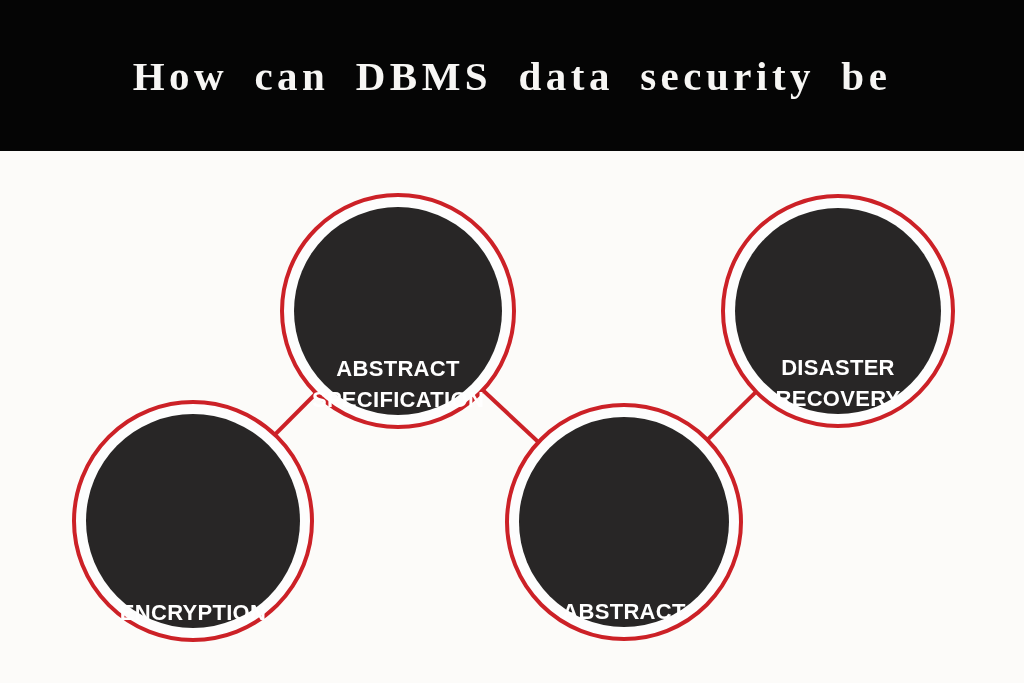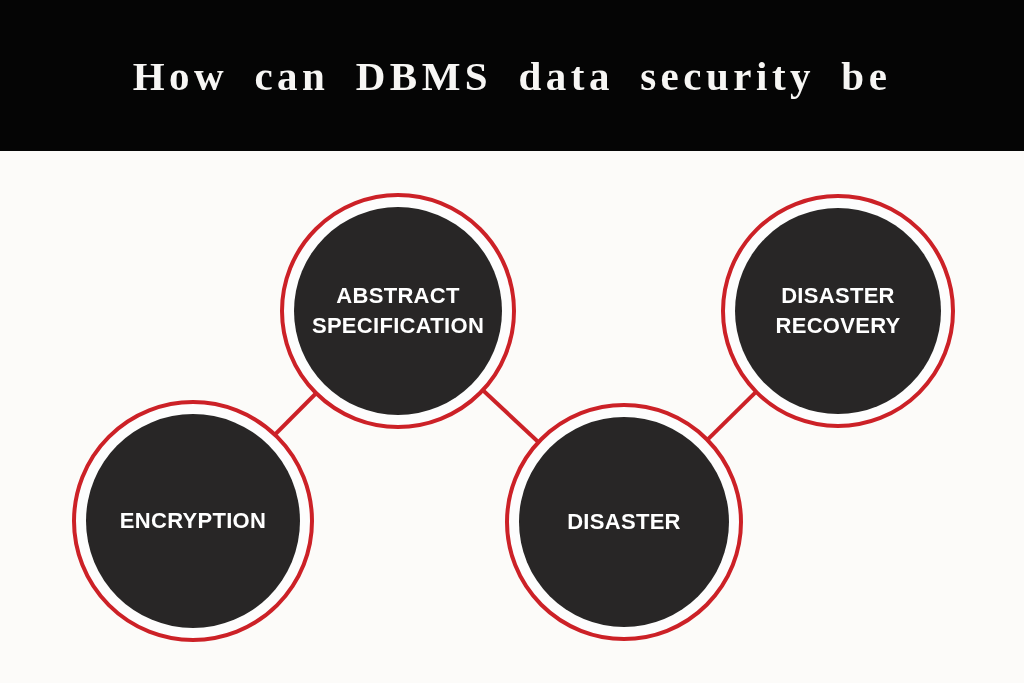--- a/index.html
+++ b/index.html
@@ -57,21 +57,21 @@
     background: #fdfdfd;
     border: 4px solid #cc2127;
     border-radius: 50%;
   }
   .node-disc {
     position: absolute;
     inset: 10px;
     border-radius: 50%;
     background: #282626;
     display: flex;
-    align-items: center;
+    align-items: flex-end;
     justify-content: center;
   }
   .node-label {
     color: #ffffff;
     font-weight: 700;
     font-size: 22px;
     line-height: 1.38;
     letter-spacing: 0.3px;
     text-align: center;
     padding: 0 16px;
@@ -115,18 +115,18 @@
     </div>
 
     <div class="node node-encryption">
       <div class="node-disc">
         <span class="node-label">ENCRYPTION</span>
       </div>
     </div>
 
     <div class="node node-backups">
       <div class="node-disc">
-        <span class="node-label">DISASTER</span>
+        <span class="node-label">ABSTRACT</span>
       </div>
     </div>
 
   </div>
 </div>
 
 </body></html>

